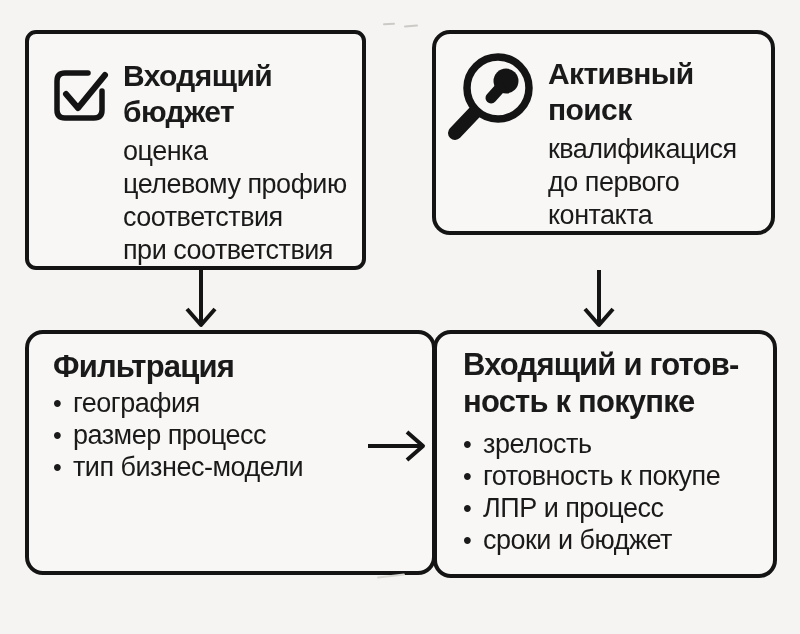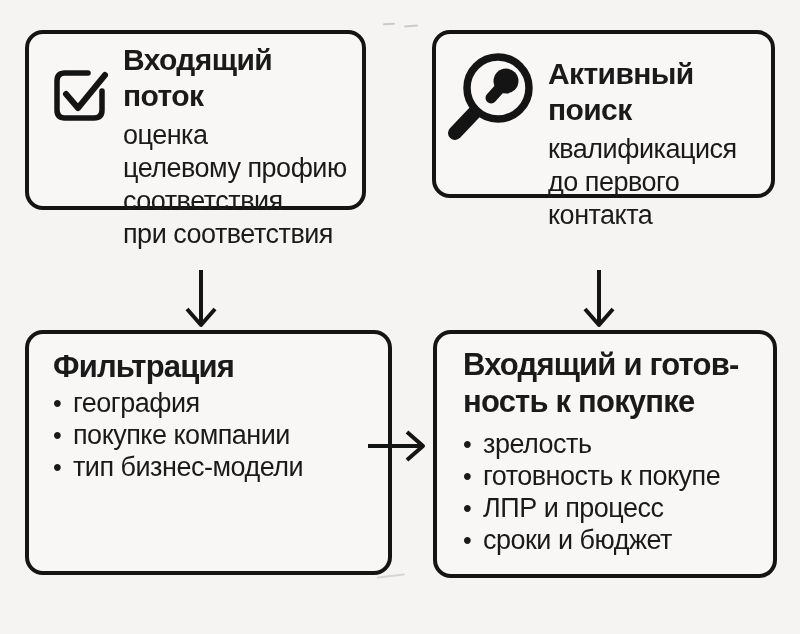--- a/index.html
+++ b/index.html
@@ -6,23 +6,23 @@
   .stage {
     position:relative; width:800px; height:634px;
     background:#f5f4f2; overflow:hidden;
     font-family:"Liberation Sans", sans-serif;
     color:#1a1a1a;
   }
   .card {
     position:absolute; box-sizing:border-box;
     background:#f8f7f5; border:4px solid #141414; border-radius:18px;
   }
-  .card-inbound   { left:25px;  top:30px;  width:341px; height:180px; padding:8px 10px 0 94px; }
-  .card-active    { left:432px; top:30px;  width:343px; height:168px; padding:22px 6px 0 112px; }
-  .card-filter    { left:25px;  top:330px; width:367px; height:245px; padding:14px 8px 0 24px; }
+  .card-inbound   { left:25px;  top:30px;  width:341px; height:240px; padding:24px 10px 0 94px;border-radius:11px; }
+  .card-active    { left:432px; top:30px;  width:343px; height:205px; padding:22px 6px 0 112px; }
+  .card-filter    { left:25px;  top:330px; width:411px; height:245px; padding:14px 8px 0 24px; }
   .card-maturity  { left:433px; top:330px; width:344px; height:248px; padding:12px 6px 0 26px; }
 
   .title-line { font-weight:bold; font-size:30px; line-height:36px; letter-spacing:-0.6px; white-space:nowrap; }
   .title-line.big { font-size:31px; line-height:37px; letter-spacing:-0.8px; }
   .body-line  { font-size:27px; line-height:33px; letter-spacing:-0.5px; white-space:nowrap; }
   .card-filter .body-line, .card-maturity .body-line { line-height:32px; }
   .body-block { margin-top:5px; }
   .bullet-list { margin-top:2px; }
   .card-maturity .bullet-list { margin-top:8px; }
   .bullet-row { display:flex; align-items:baseline; font-size:27px; line-height:32px; letter-spacing:-0.5px; white-space:nowrap; }
@@ -42,21 +42,21 @@
 
   <div class="card card-inbound">
     <span class="icon-abs icon-checkbox">
       <svg width="58" height="58" viewBox="0 0 58 58">
         <path d="M37 7 H14 Q6 7 6 15 V44 Q6 52 14 52 H43 Q51 52 51 44 V25" fill="none" stroke="#141414" stroke-width="5.5" stroke-linecap="round" stroke-linejoin="round"></path>
         <path d="M15 28 L27 42 L54 9" fill="none" stroke="#141414" stroke-width="6" stroke-linecap="round" stroke-linejoin="round"></path>
       </svg>
     </span>
     <div>
       <div class="title-line">Входящий</div>
-      <div class="title-line">поток</div>
+      <div class="title-line">бюджет</div>
     </div>
     <div class="body-block">
       <div class="body-line">оценка</div>
       <div class="body-line">целевому профию</div>
       <div class="body-line">соответствия</div>
       <div class="body-line">при соответствия</div>
     </div>
   </div>
 
   <div class="card card-active">
@@ -83,21 +83,21 @@
     <div>
       <div class="title-line big">Фильтрация</div>
     </div>
     <div class="bullet-list">
       <div class="bullet-row">
         <span class="bullet-marker">•</span>
         <span>география</span>
       </div>
       <div class="bullet-row">
         <span class="bullet-marker">•</span>
-        <span>покупке компании</span>
+        <span>размер процесс</span>
       </div>
       <div class="bullet-row">
         <span class="bullet-marker">•</span>
         <span>тип бизнес-модели</span>
       </div>
     </div>
   </div>
 
   <div class="card card-maturity">
     <div>

